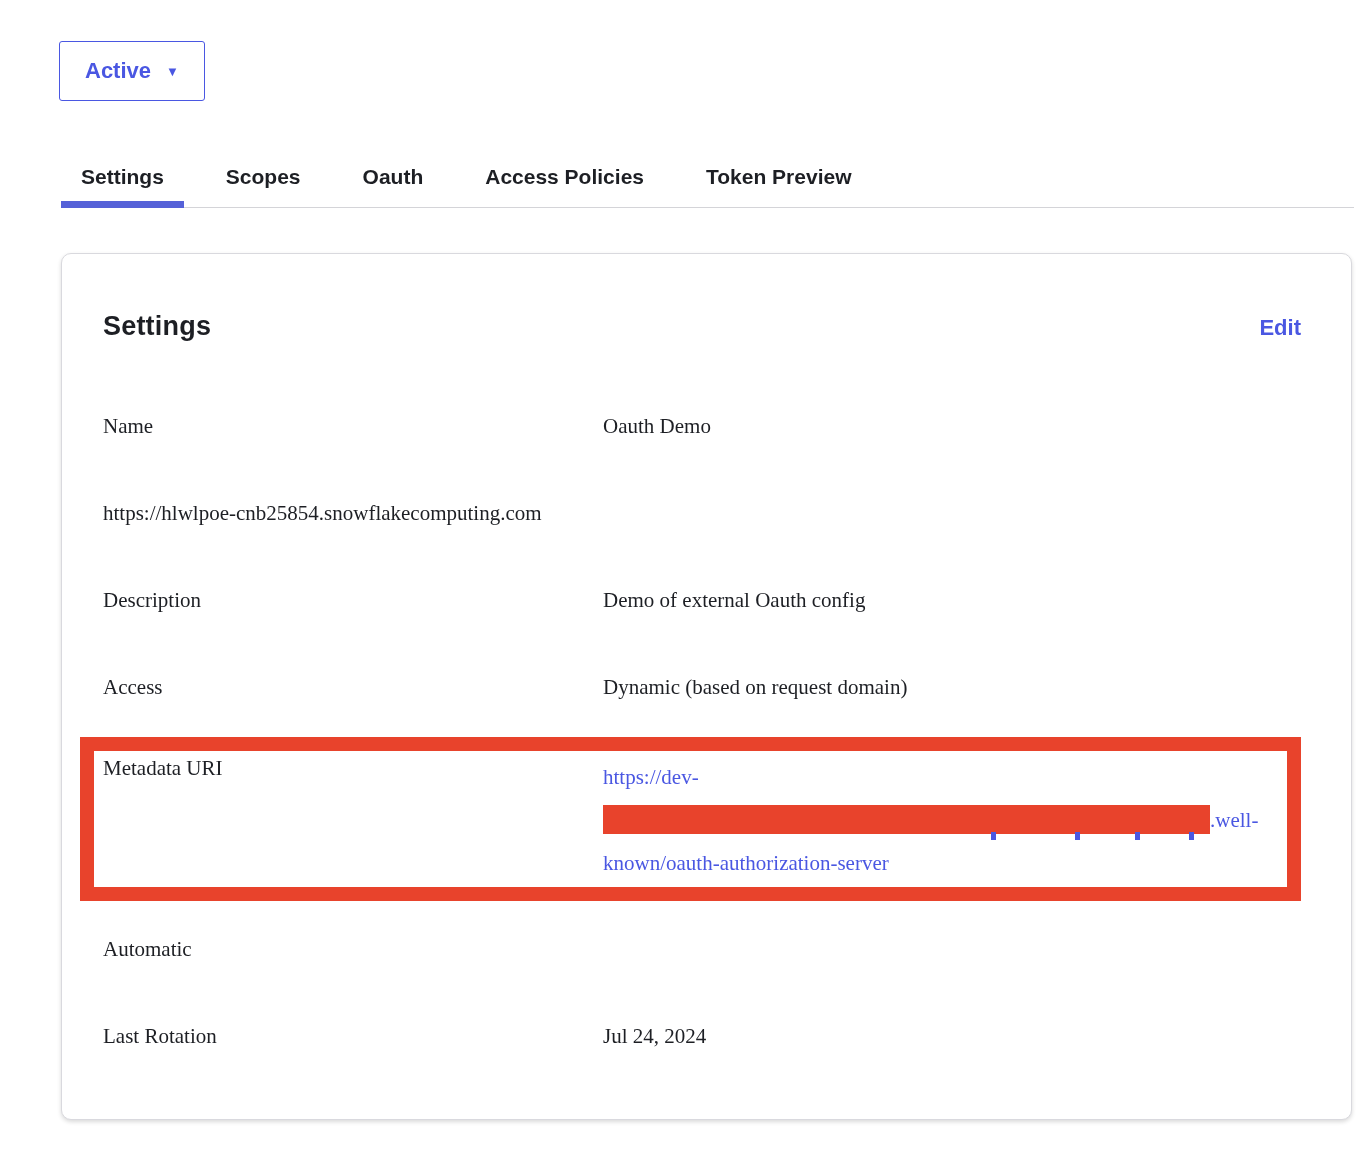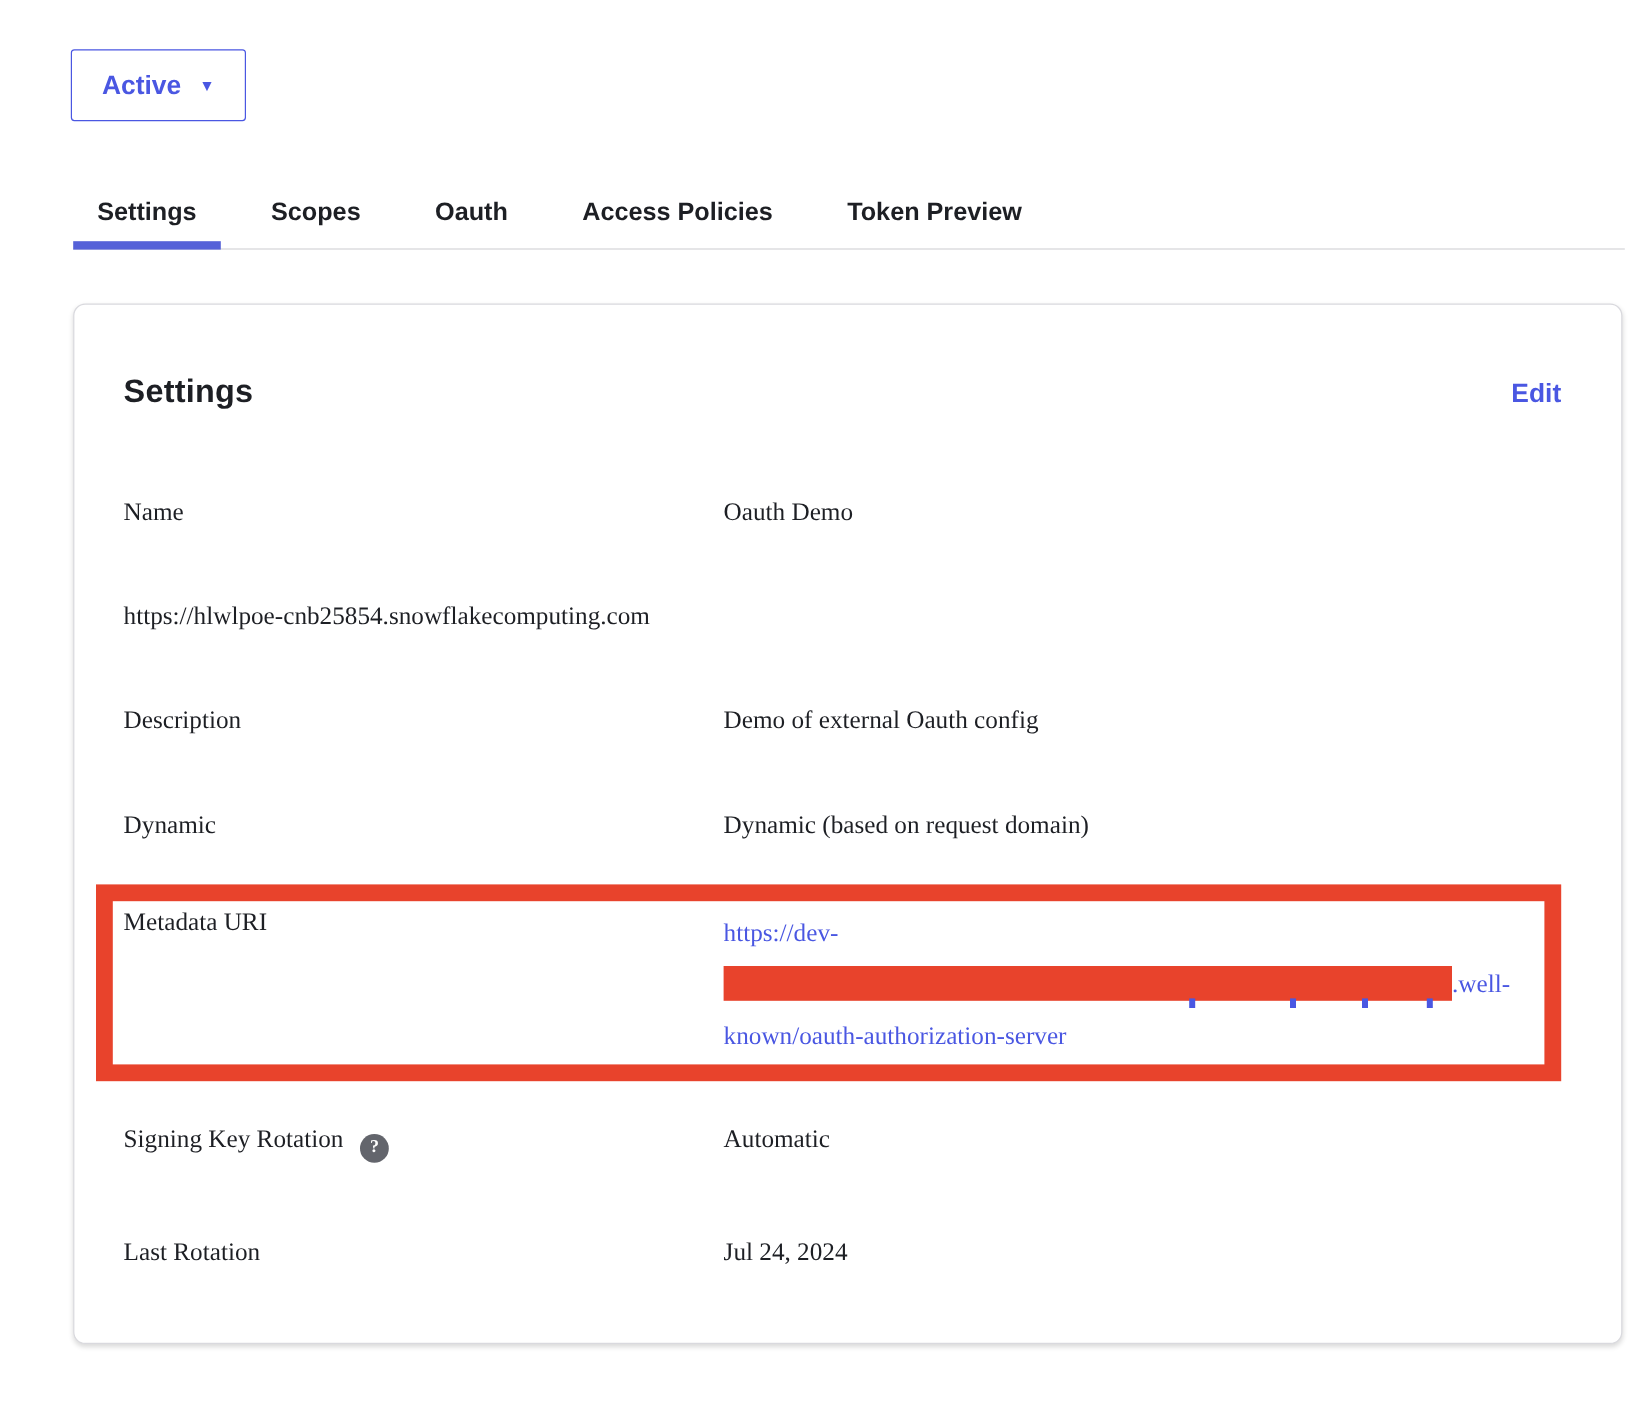--- a/index.html
+++ b/index.html
@@ -123,38 +123,35 @@
   <div class="field-row">
     <div class="field-value">https://hlwlpoe-cnb25854.snowflakecomputing.com</div>
   </div>
 
   <div class="field-row">
     <div class="field-label">Description</div>
     <div class="field-value">Demo of external Oauth config</div>
   </div>
 
   <div class="field-row">
-    <div class="field-label">Dynamic</div>
+    <div class="field-label">Access</div>
     <div class="field-value">Dynamic (based on request domain)</div>
   </div>
 
   <div class="field-row metadata">
     <div class="annotation-box"></div>
     <div class="field-label">Metadata URI</div>
     <div class="field-value uri-link">
       <div class="uri-line">https://dev-</div>
       <div class="uri-line"><span class="redaction"><i></i><i></i><i></i><i></i></span><span>.well-</span></div>
       <div class="uri-line">known/oauth-authorization-server</div>
     </div>
   </div>
 
   <div class="field-row">
-    <div class="field-label">
-      <span>Signing Key Rotation</span><span class="help-icon">?</span>
-    </div>
     <div class="field-value">Automatic</div>
   </div>
 
   <div class="field-row">
     <div class="field-label">Last Rotation</div>
     <div class="field-value">Jul 24, 2024</div>
   </div>
 
 </div>
 

